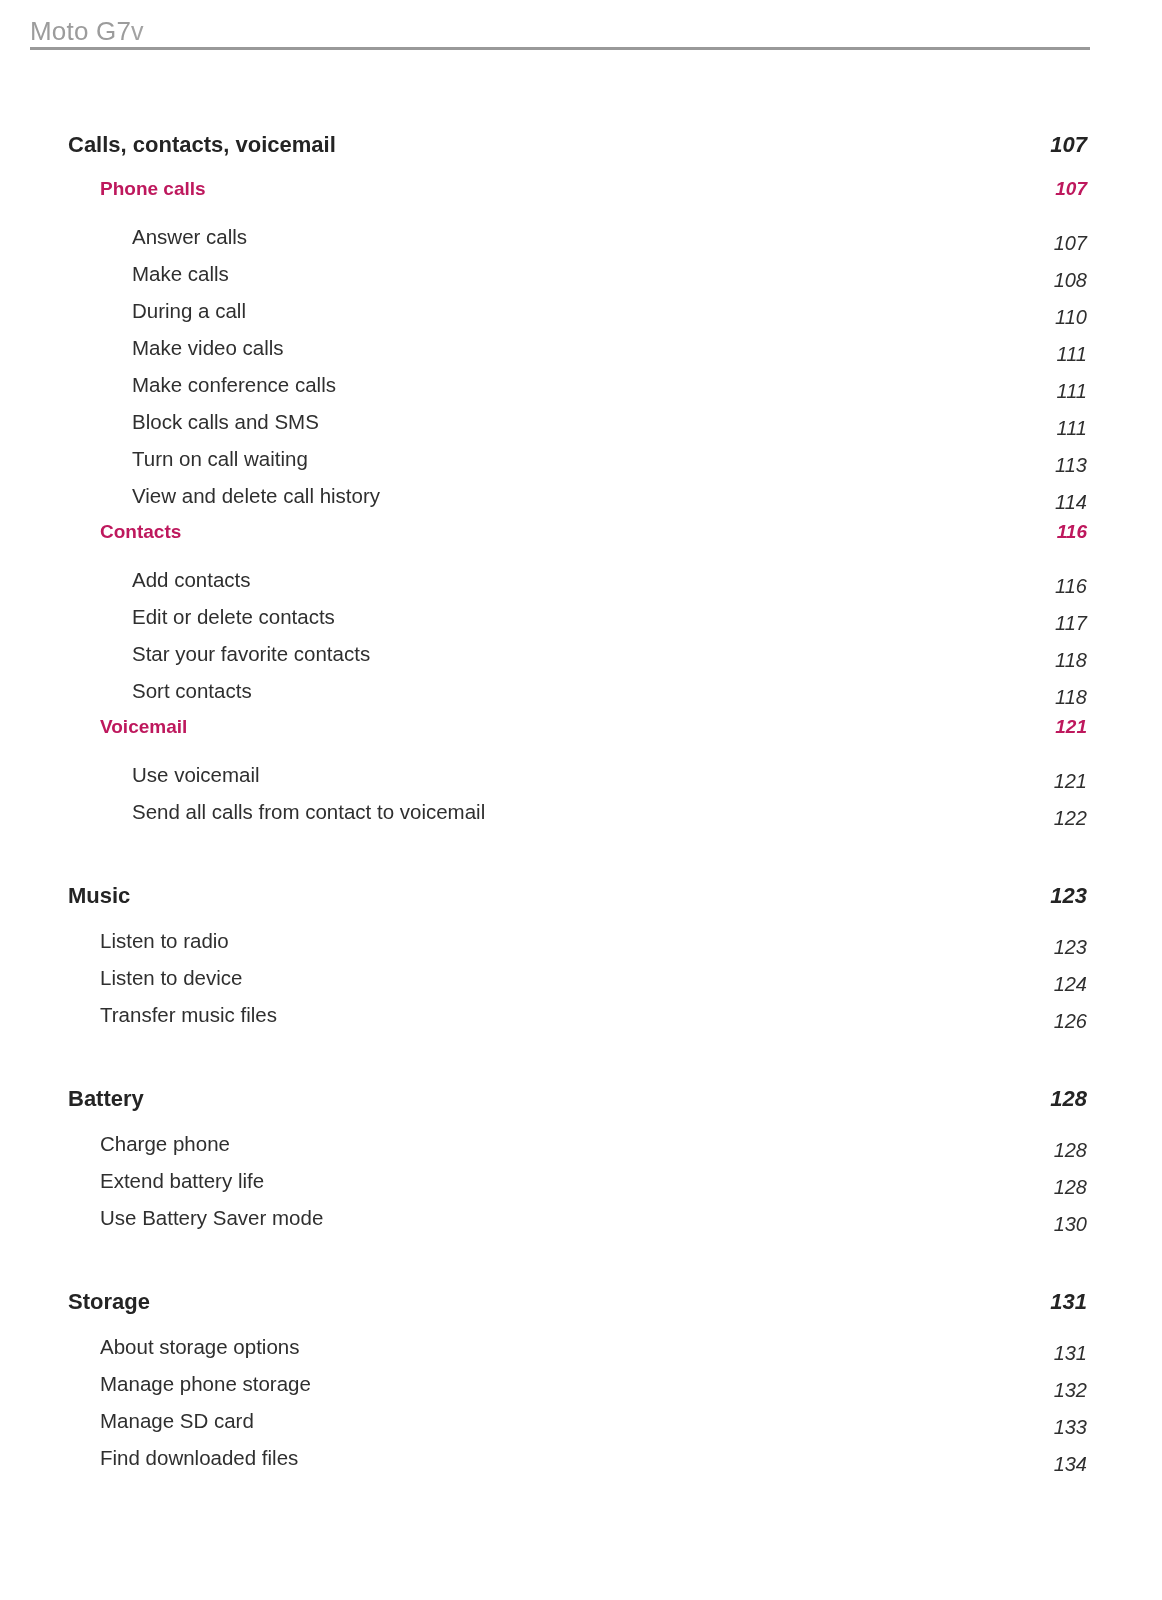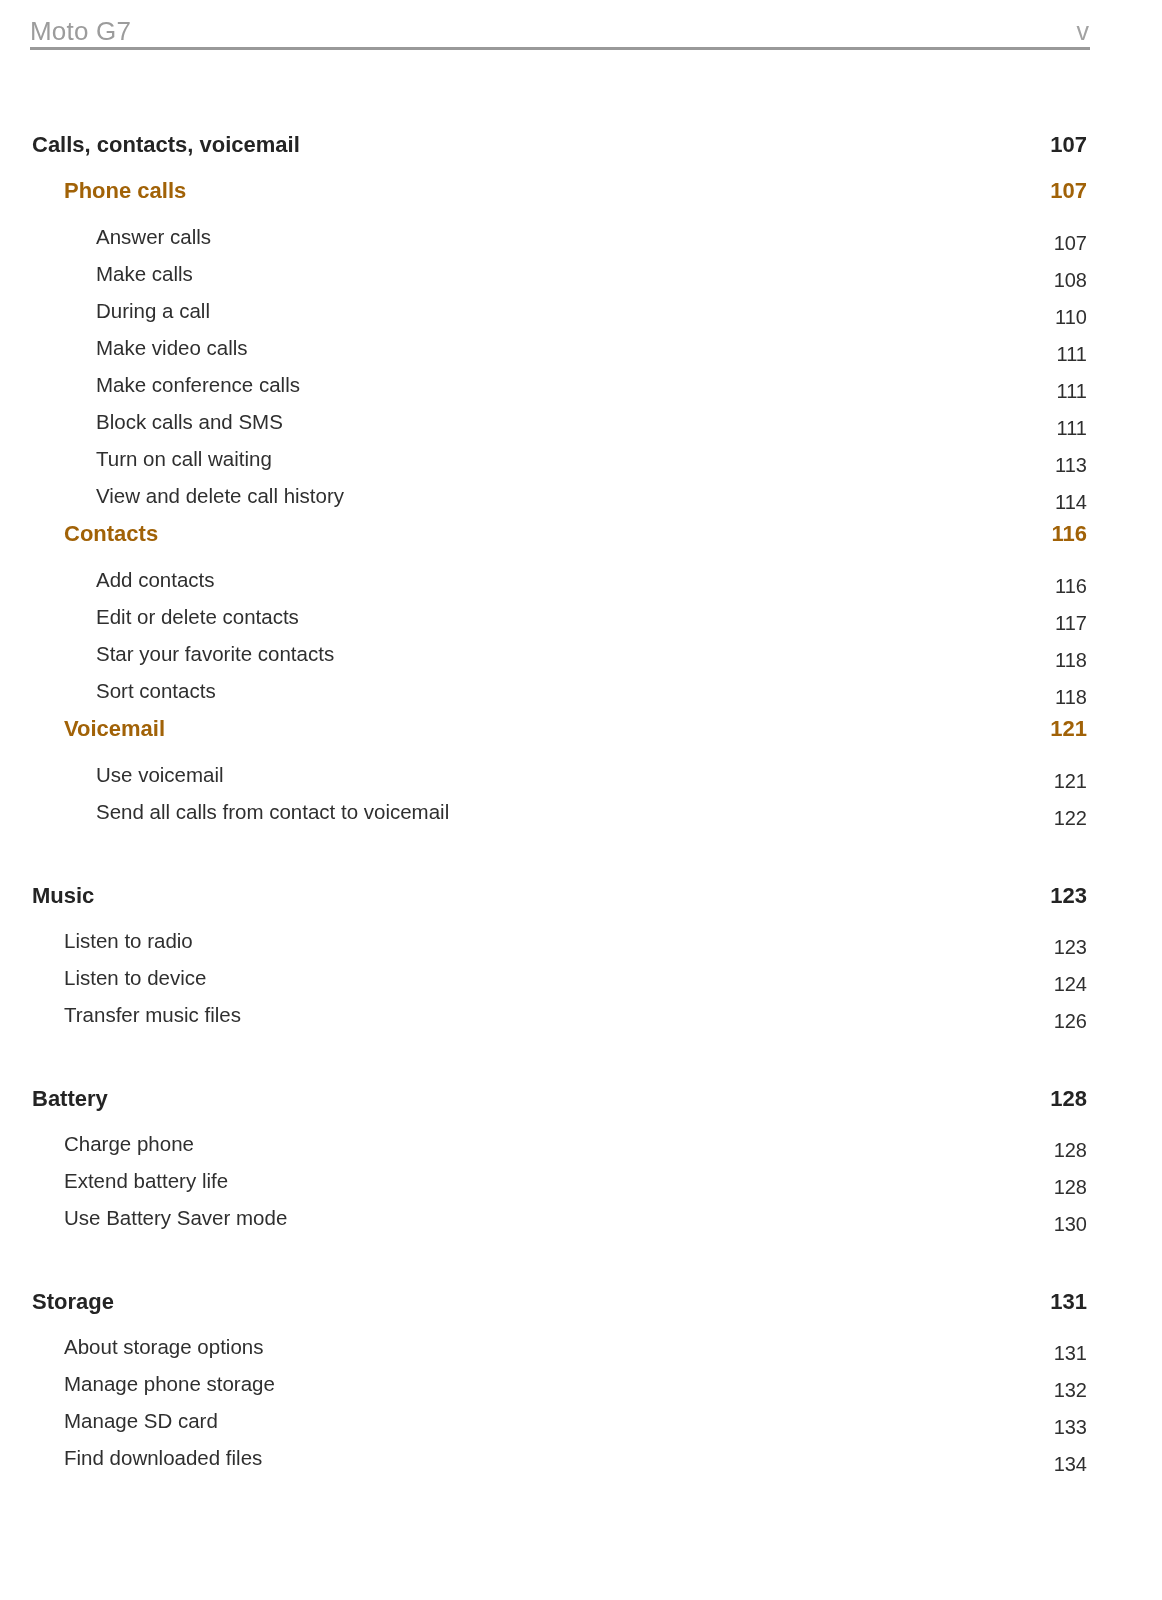--- a/index.html
+++ b/index.html
@@ -22,21 +22,20 @@
   .page-header {
     position: absolute;
     left: 30px;
     top: 0;
     width: 1060px;
     height: 52px;
   }
   .page-header .header-row {
     display: flex;
     align-items: flex-end;
-    justify-content: space-between;
     height: 46px;
     padding-bottom: 2px;
     box-sizing: border-box;
   }
   .header-title {
     font-size: 26px;
     font-weight: 400;
     color: #9c9c9c;
     letter-spacing: 0.2px;
     line-height: 1;
@@ -71,38 +70,40 @@
     position: relative;
     display: flex;
     align-items: baseline;
     padding-right: 75px;   
     box-sizing: border-box;
     width: 1162px;
   }
   .toc-label {
     white-space: nowrap;
     flex: 0 0 auto;
+    margin-left: 36px;
   }
   .toc-spacer { flex: 1 1 auto; }
   .toc-page {
     flex: 0 0 auto;
     text-align: right;
     white-space: nowrap;
     font-variant-numeric: lining-nums tabular-nums;
+    font-style: italic;
   }
 
   
   .lvl1 { height: 46px; padding-left: 32px; }
   .lvl1 .toc-label,
   .lvl1 .toc-page { font-size: 22px; font-weight: 700; color: #242424; }
 
   
   .lvl2 { height: 47px; padding-left: 64px; }
   .lvl2 .toc-label,
-  .lvl2 .toc-page { font-size: 22px; font-weight: 700; color: #a16207; }
+  .lvl2 .toc-page { font-size: 19px; font-weight: 700; color: #be185d; }
 
   
   .lvl2p { height: 37px; padding-left: 64px; }
   .lvl2p .toc-label { font-size: 20.5px; font-weight: 400; color: #2f2f2f; }
   .lvl2p .toc-page  { font-size: 20px;  font-weight: 400; color: #2f2f2f;
                       position: relative; top: 6px; }
 
   
   .lvl3 { height: 37px; padding-left: 96px; justify-content: center; }
   .lvl3 .toc-label { font-size: 20.5px; font-weight: 400; color: #2f2f2f; }

